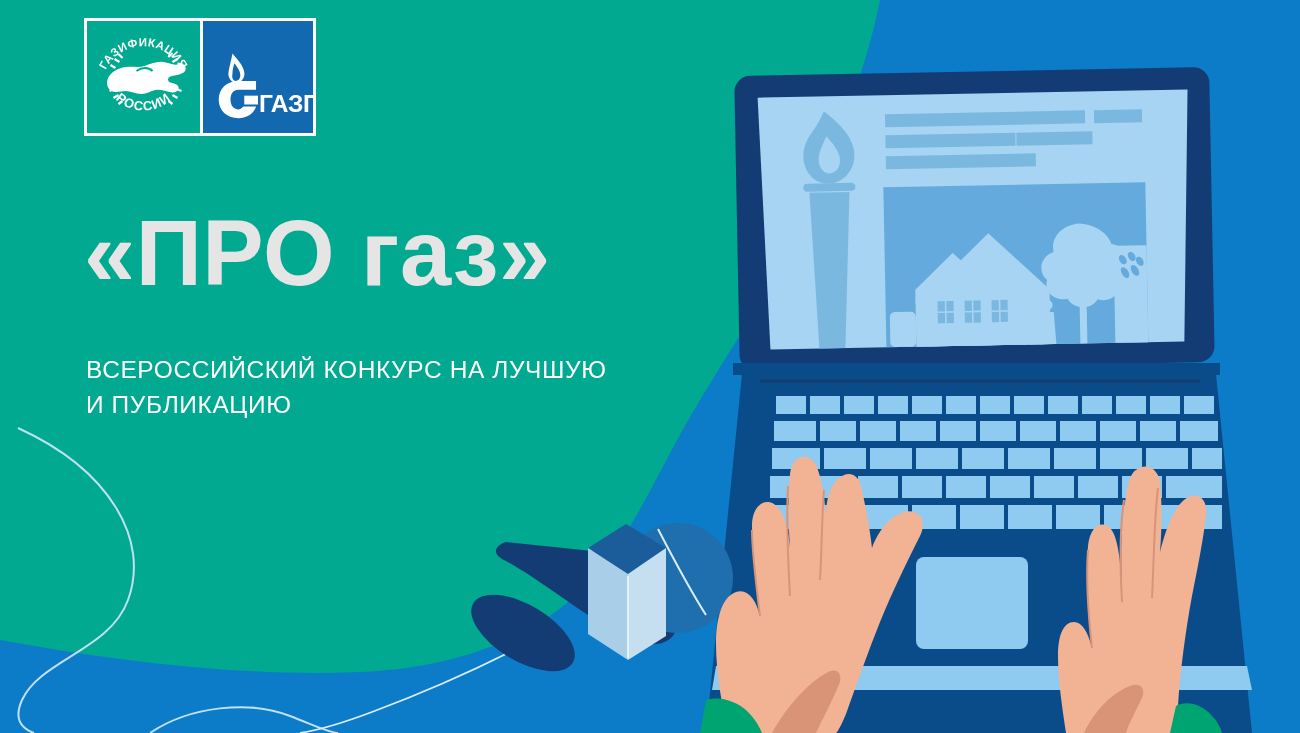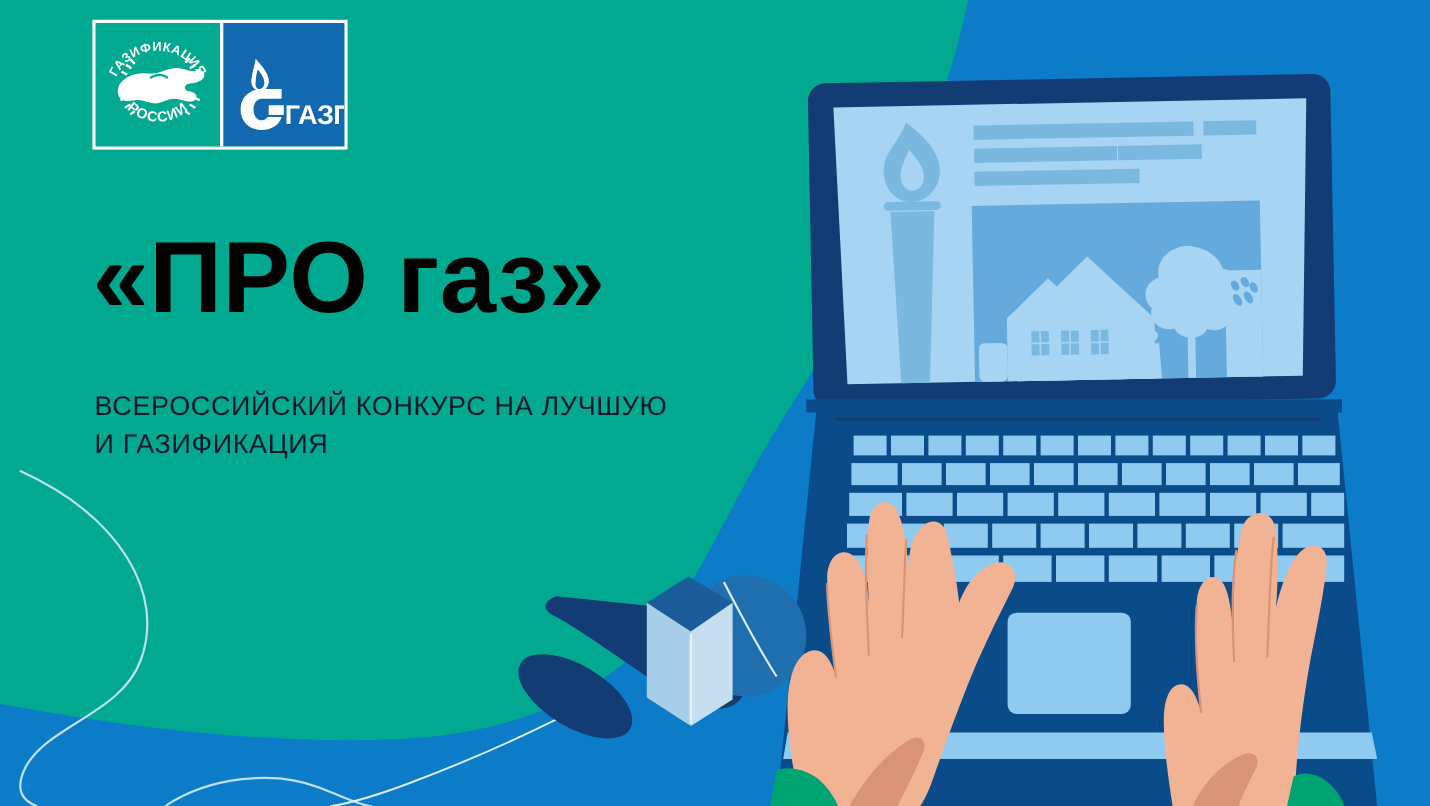--- a/index.html
+++ b/index.html
@@ -46,33 +46,33 @@
   .logo-cell.left  { background: #00A98F; }
   .logo-cell.right { background: #1269B0; border-left: 3px solid #ffffff; }
   .logo-svg { position: absolute; inset: 0; width: 100%; height: 100%; }
 
   
   .headline {
     position: absolute;
     left: 84px;
     top: 207px;
     margin: 0;
-    color: #000000;
+    color: #e5e5e5;
     font-size: 92px;
     line-height: 1;
     font-weight: bold;
     letter-spacing: 0.5px;
     white-space: nowrap;
   }
   .subtitle {
     position: absolute;
     left: 86px;
     top: 352px;
     margin: 0;
-    color: #0f172a;
+    color: #ffffff;
     font-size: 24.5px;
     line-height: 35px;
     font-weight: normal;
     letter-spacing: 0.6px;
   }
   .subtitle .sub-line { display: block; white-space: nowrap; }
 </style>
 </head>
 <body>
 
@@ -414,16 +414,16 @@
 
         <text x="57" y="92" font-family="Liberation Sans, sans-serif" font-size="25" font-weight="bold" fill="#ffffff" letter-spacing="-0.5">ГАЗПРОМ</text>
       </svg>
     </div>
   </div>
 
   <h1 class="headline">«ПРО газ»</h1>
 
   <p class="subtitle">
     <span class="sub-line">ВСЕРОССИЙСКИЙ КОНКУРС НА ЛУЧШУЮ</span>
-    <span class="sub-line">И ГАЗИФИКАЦИЯ</span>
+    <span class="sub-line">И ПУБЛИКАЦИЮ</span>
   </p>
 
 </div>
 
 </body></html>

